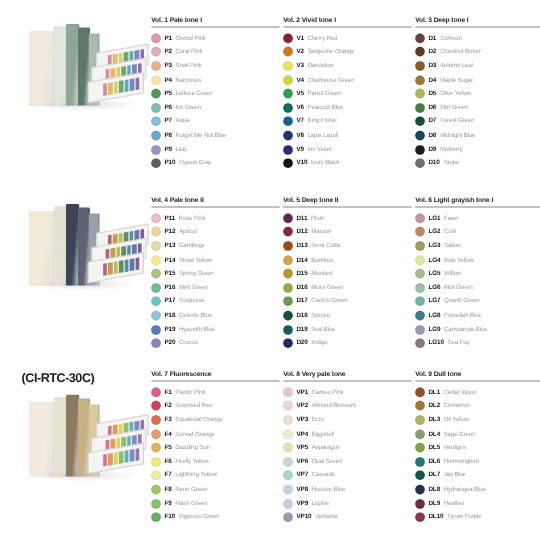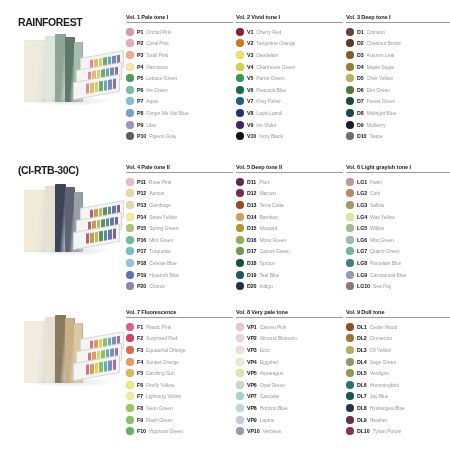--- a/index.html
+++ b/index.html
@@ -155,21 +155,20 @@
     overflow: hidden;
   }
 </style>
 </head>
 <body>
 
 <div class="page">
   <div id="series-container">
       <div class="series-block first">
         <div class="product-panel">
-          <div class="series-title">RAINFOREST</div>
           <div class="product-photo">
             <div class="pp-stage">
               <div class="pp-shadow"></div>
               <div class="pp-box" style="left: 6px; top: 10px; width: 22px; height: 62px; background: linear-gradient(95deg, rgb(239, 234, 219), rgb(239, 234, 219) 60%, rgba(0, 0, 0, 0.12)); box-shadow: rgba(0, 0, 0, 0.14) -1px 0px 1px inset;"></div>
               <div class="pp-box" style="left: 27px; top: 6px; width: 11px; height: 66px; background: linear-gradient(95deg, rgb(223, 230, 221), rgb(223, 230, 221) 60%, rgba(0, 0, 0, 0.12)); box-shadow: rgba(0, 0, 0, 0.14) -1px 0px 1px inset;"></div>
               <div class="pp-box" style="left: 37px; top: 4px; width: 11px; height: 68px; background: linear-gradient(95deg, rgb(143, 165, 150), rgb(143, 165, 150) 60%, rgba(0, 0, 0, 0.12)); box-shadow: rgba(0, 0, 0, 0.14) -1px 0px 1px inset;"></div>
               <div class="pp-box" style="left: 47px; top: 7px; width: 10px; height: 65px; background: linear-gradient(95deg, rgb(93, 122, 104), rgb(93, 122, 104) 60%, rgba(0, 0, 0, 0.12)); box-shadow: rgba(0, 0, 0, 0.14) -1px 0px 1px inset;"></div>
               <div class="pp-box" style="left: 56px; top: 12px; width: 9px; height: 60px; background: linear-gradient(95deg, rgb(168, 188, 176), rgb(168, 188, 176) 60%, rgba(0, 0, 0, 0.12)); box-shadow: rgba(0, 0, 0, 0.14) -1px 0px 1px inset;"></div>
               <div class="pp-tray" style="left: 62px; top: 24px; width: 42px; height: 16px; transform: skewY(-10deg);">
                 <div class="pp-tray-inner">
@@ -370,21 +369,20 @@
                 <span class="swatch-dot" style="background: rgb(110, 110, 116);"></span>
                 <span class="swatch-code">D10</span>
                 <span class="swatch-name">Taupe</span>
               </li>
             </ul>
           </div>
         </div>
       </div>
       <div class="series-block">
         <div class="product-panel">
-          <div class="series-code">(CI-RTB-30C)</div>
           <div class="product-photo">
             <div class="pp-stage">
               <div class="pp-shadow"></div>
               <div class="pp-box" style="left: 6px; top: 10px; width: 22px; height: 62px; background: linear-gradient(95deg, rgb(240, 234, 215), rgb(240, 234, 215) 60%, rgba(0, 0, 0, 0.12)); box-shadow: rgba(0, 0, 0, 0.14) -1px 0px 1px inset;"></div>
               <div class="pp-box" style="left: 27px; top: 6px; width: 11px; height: 66px; background: linear-gradient(95deg, rgb(230, 226, 210), rgb(230, 226, 210) 60%, rgba(0, 0, 0, 0.12)); box-shadow: rgba(0, 0, 0, 0.14) -1px 0px 1px inset;"></div>
               <div class="pp-box" style="left: 37px; top: 4px; width: 11px; height: 68px; background: linear-gradient(95deg, rgb(60, 68, 88), rgb(60, 68, 88) 60%, rgba(0, 0, 0, 0.12)); box-shadow: rgba(0, 0, 0, 0.14) -1px 0px 1px inset;"></div>
               <div class="pp-box" style="left: 47px; top: 7px; width: 10px; height: 65px; background: linear-gradient(95deg, rgb(93, 99, 114), rgb(93, 99, 114) 60%, rgba(0, 0, 0, 0.12)); box-shadow: rgba(0, 0, 0, 0.14) -1px 0px 1px inset;"></div>
               <div class="pp-box" style="left: 56px; top: 12px; width: 9px; height: 60px; background: linear-gradient(95deg, rgb(154, 160, 168), rgb(154, 160, 168) 60%, rgba(0, 0, 0, 0.12)); box-shadow: rgba(0, 0, 0, 0.14) -1px 0px 1px inset;"></div>
               <div class="pp-tray" style="left: 62px; top: 24px; width: 42px; height: 16px; transform: skewY(-10deg);">
                 <div class="pp-tray-inner">
@@ -585,20 +583,21 @@
                 <span class="swatch-dot" style="background: rgb(139, 117, 130);"></span>
                 <span class="swatch-code">LG10</span>
                 <span class="swatch-name">Sea Fog</span>
               </li>
             </ul>
           </div>
         </div>
       </div>
       <div class="series-block">
         <div class="product-panel">
+          <div class="series-code">(CI-RTC-30C)</div>
           <div class="product-photo">
             <div class="pp-stage">
               <div class="pp-shadow"></div>
               <div class="pp-box" style="left: 6px; top: 10px; width: 22px; height: 62px; background: linear-gradient(95deg, rgb(242, 236, 224), rgb(242, 236, 224) 60%, rgba(0, 0, 0, 0.12)); box-shadow: rgba(0, 0, 0, 0.14) -1px 0px 1px inset;"></div>
               <div class="pp-box" style="left: 27px; top: 6px; width: 11px; height: 66px; background: linear-gradient(95deg, rgb(232, 226, 210), rgb(232, 226, 210) 60%, rgba(0, 0, 0, 0.12)); box-shadow: rgba(0, 0, 0, 0.14) -1px 0px 1px inset;"></div>
               <div class="pp-box" style="left: 37px; top: 4px; width: 11px; height: 68px; background: linear-gradient(95deg, rgb(138, 122, 94), rgb(138, 122, 94) 60%, rgba(0, 0, 0, 0.12)); box-shadow: rgba(0, 0, 0, 0.14) -1px 0px 1px inset;"></div>
               <div class="pp-box" style="left: 47px; top: 7px; width: 10px; height: 65px; background: linear-gradient(95deg, rgb(201, 177, 134), rgb(201, 177, 134) 60%, rgba(0, 0, 0, 0.12)); box-shadow: rgba(0, 0, 0, 0.14) -1px 0px 1px inset;"></div>
               <div class="pp-box" style="left: 56px; top: 12px; width: 9px; height: 60px; background: linear-gradient(95deg, rgb(219, 201, 164), rgb(219, 201, 164) 60%, rgba(0, 0, 0, 0.12)); box-shadow: rgba(0, 0, 0, 0.14) -1px 0px 1px inset;"></div>
               <div class="pp-tray" style="left: 62px; top: 24px; width: 42px; height: 16px; transform: skewY(-10deg);">
                 <div class="pp-tray-inner">

